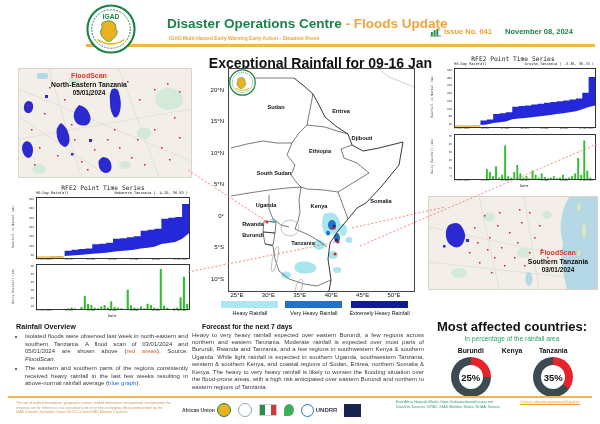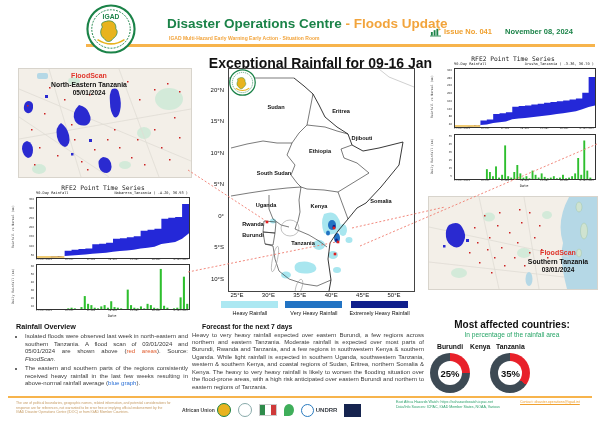--- a/index.html
+++ b/index.html
@@ -66,23 +66,23 @@
   #situation li{margin-bottom:2px;}
   .red-txt{color:#e05a2b;}
   .blue-txt{color:#2a6fd6;}
   .ital{font-style:italic;}
 
   #forecast{left:192px;top:323px;width:232px;}
   #forecast h3{margin:0 0 1.5px 10px;font-size:6.8px;color:#111;}
   #forecast p{margin:0;font-size:6px;line-height:1.24;color:#3a3a3a;text-align:justify;}
 
   #affected{left:430px;top:319px;width:164px;text-align:center;}
-  #affected h3{margin:0;font-size:10px;color:#111;}
+  #affected h3{margin:0;font-size:13px;color:#111;}
   #affected .sub{font-size:6.6px;color:#27a567;margin-top:1px;}
-  #donut-row{display:flex;margin-top:5px;}
+  #donut-row{display:flex;justify-content:center;gap:11px;margin-top:5px;}
   .donut-col{display:flex;flex-direction:column;align-items:center;}
   .donut-label{font-size:6.8px;font-weight:bold;color:#111;margin-bottom:3px;}
   .donut{position:relative;width:40px;height:40px;border-radius:50%;}
   .donut::before{content:"";position:absolute;inset:8px;background:#fff;border-radius:50%;}
   .donut-pct{position:absolute;inset:0;display:flex;align-items:center;justify-content:center;
              font-size:9.5px;font-weight:bold;color:#111;z-index:1;}
 
   
   #ftr-rule{left:8px;top:396px;width:584px;height:1.5px;background:#f7b44c;}
   #ftr-disclaimer{left:16px;top:401px;width:155px;font-size:3.4px;line-height:1.35;color:#c59a62;}

